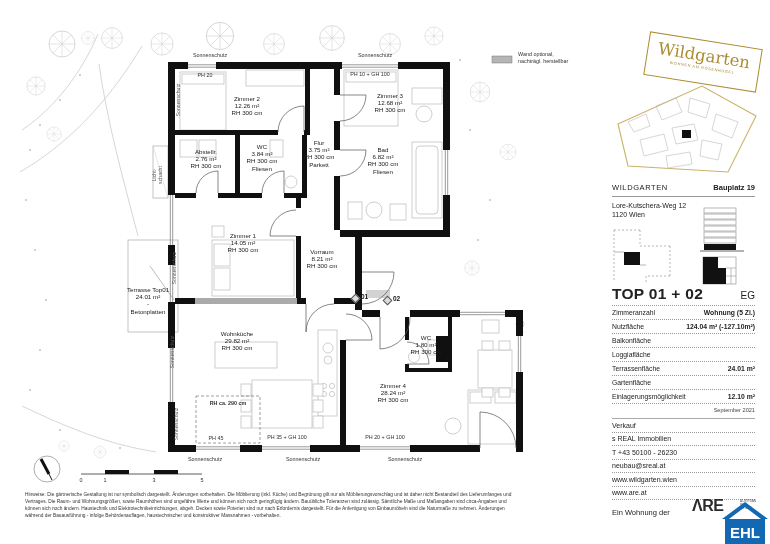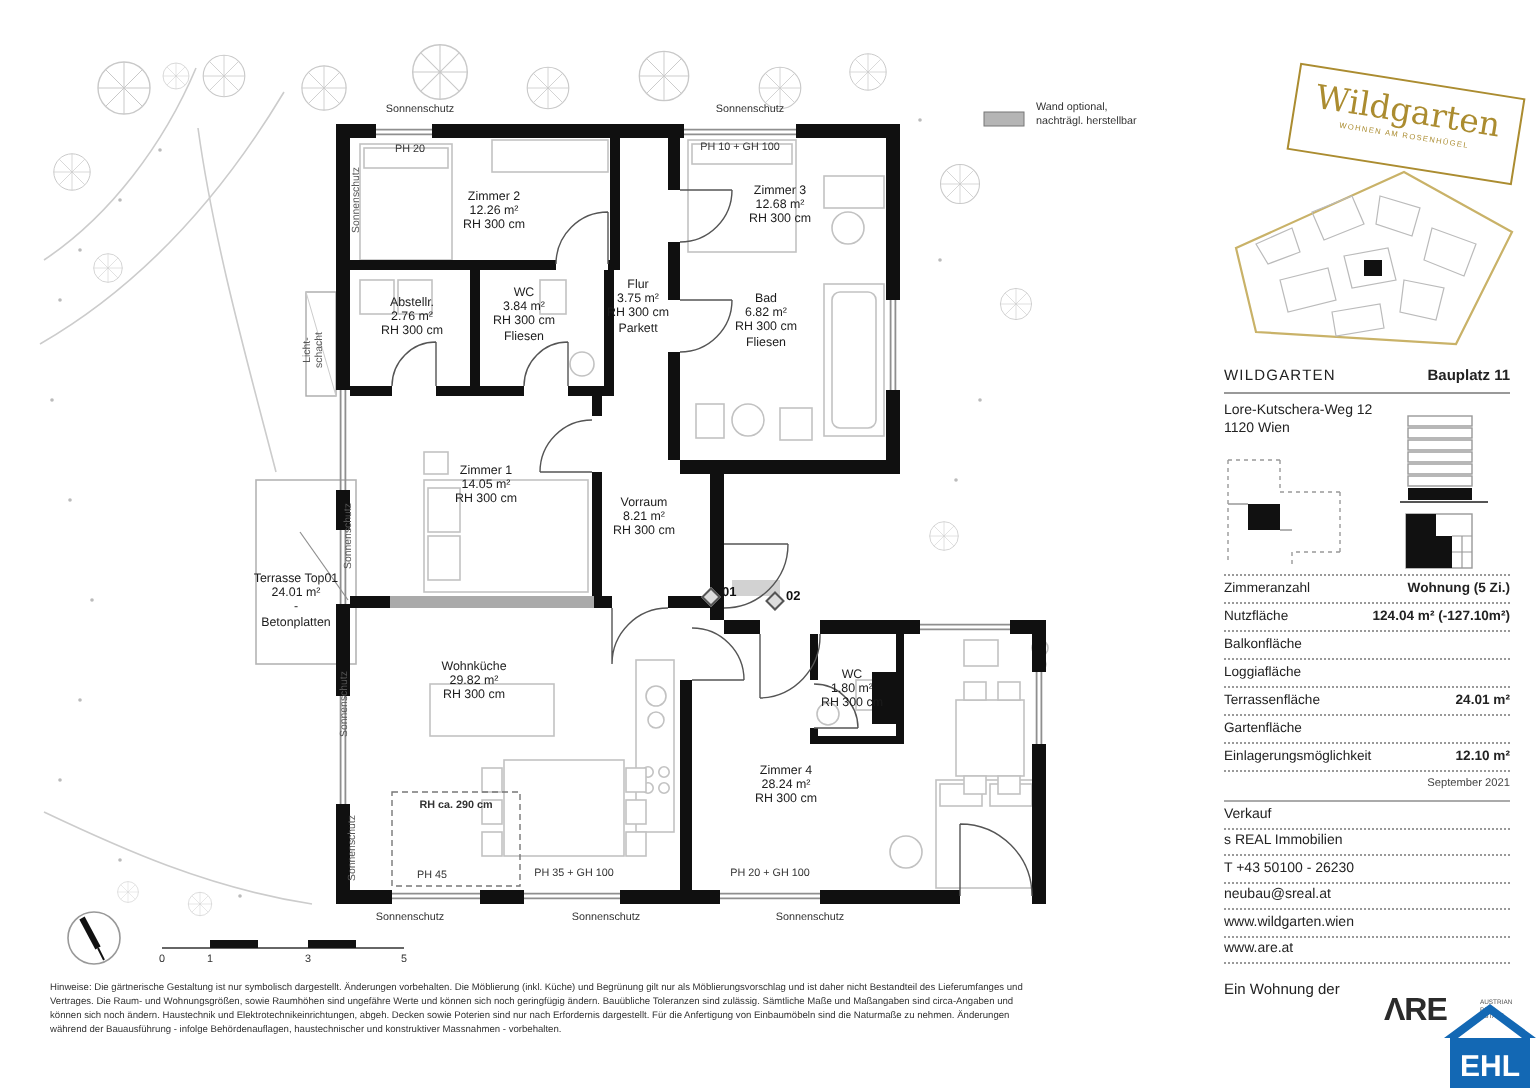--- a/index.html
+++ b/index.html
@@ -404,27 +404,31 @@
   </svg>
   <svg class="abs" style="left:702px;top:256px" width="36" height="30" viewBox="0 0 36 30">
     <rect x="1" y="1" width="33" height="27" fill="none" stroke="#999999" stroke-width="0.7"></rect>
     <path d="M1,1 H16 V12 H24 V28 H1 Z" fill="#111111"></path>
     <path d="M24,12 H34 M24,20 H34 M29,12 V28" stroke="#999999" stroke-width="0.6" fill="none"></path>
   </svg>
 
   <div class="sb">
     <div class="sb-head">
       <span class="sb-project">WILDGARTEN</span>
-      <span class="sb-bauplatz">Bauplatz 11</span>
+      <span class="sb-bauplatz">Bauplatz 19</span>
     </div>
     <div class="sb-addr">
       <div>Lore-Kutschera-Weg 12</div>
       <div>1120 Wien</div>
     </div>
     <div class="sb-spacer"></div>
+    <div class="sb-title-row">
+      <span class="sb-title">TOP 01 + 02</span>
+      <span class="sb-floor">EG</span>
+    </div>
     <div class="sb-table">
       <div class="sb-row">
         <span>Zimmeranzahl</span>
           <span class="val">Wohnung (5 Zi.)</span>
       </div>
       <div class="sb-row">
         <span>Nutzfläche</span>
           <span class="val">124.04 m² (-127.10m²)</span>
       </div>
       <div class="sb-row">

